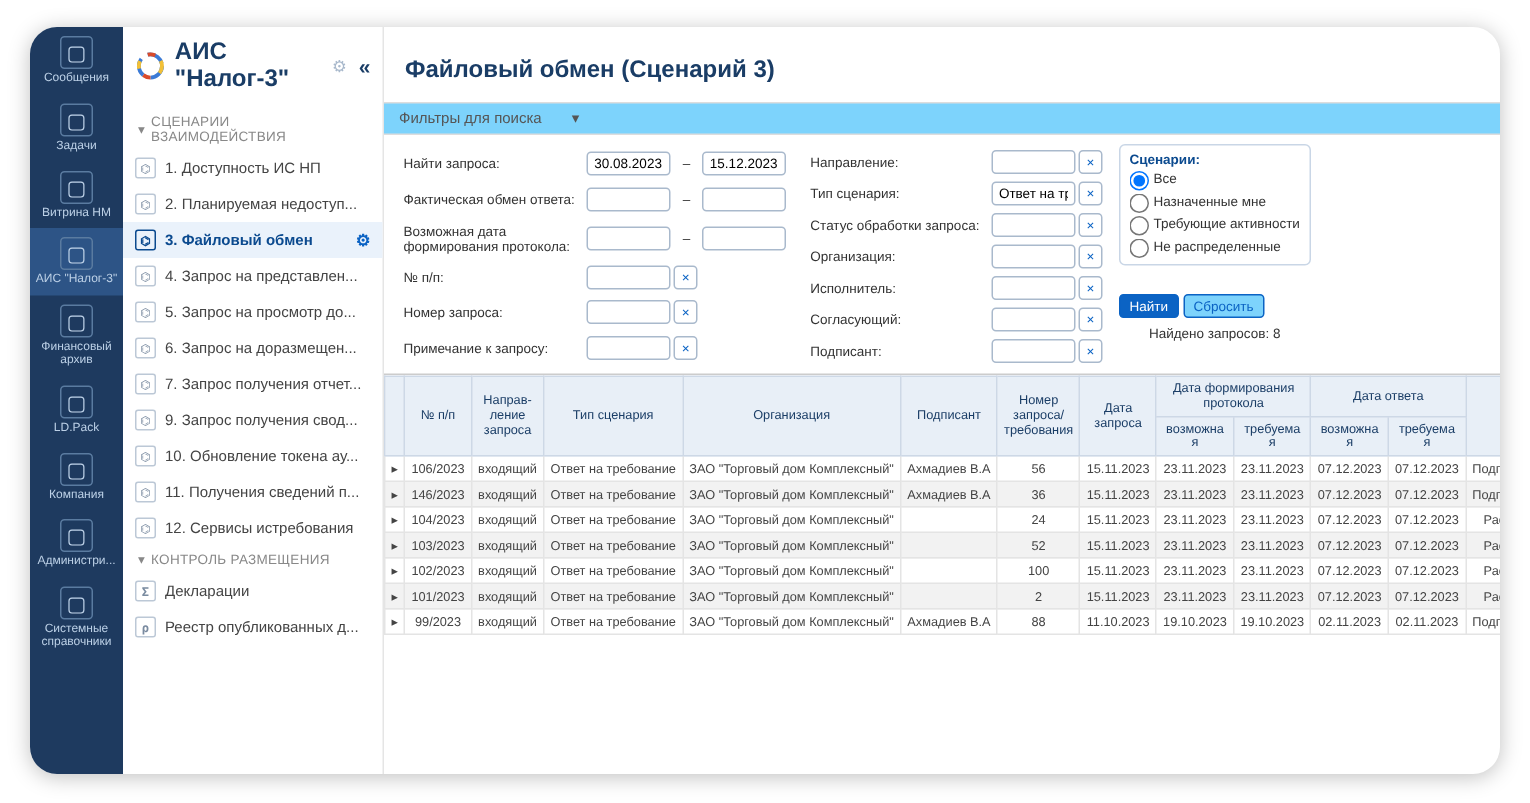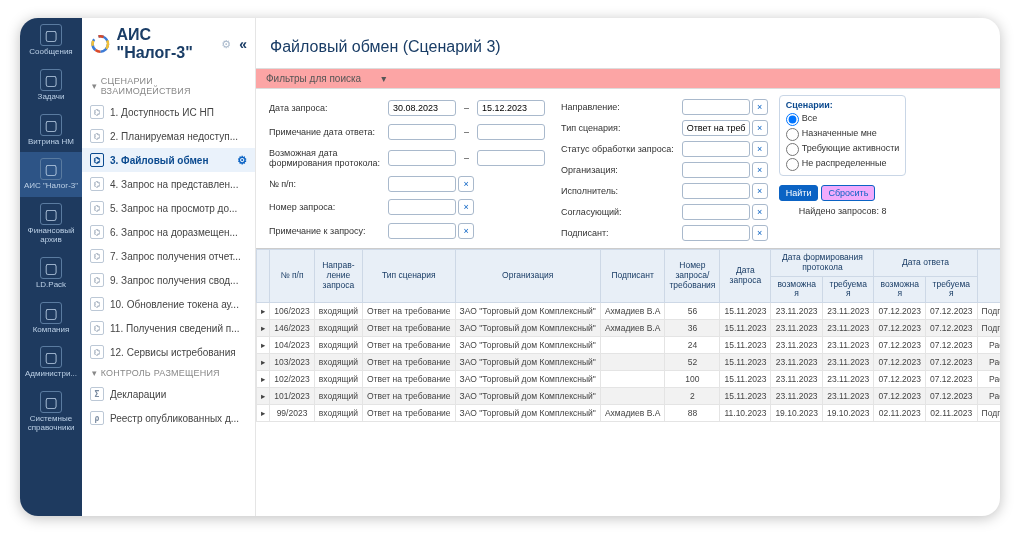--- a/index.html
+++ b/index.html
@@ -23,34 +23,34 @@
   .side-section{padding:4px 10px;font-size:9px;color:#888;text-transform:uppercase;letter-spacing:.2px;display:flex;align-items:center;gap:4px}
   .nav-item{display:flex;align-items:center;gap:6px;padding:5px 8px;font-size:10px;color:#444;cursor:pointer;white-space:nowrap;overflow:hidden;text-overflow:ellipsis}
   .nav-item.selected{background:#eaf2fb;color:#0b4a8f;font-weight:700}
   .nav-ico{width:14px;height:14px;border:1px solid #bcc8d6;border-radius:2px;flex-shrink:0;display:flex;align-items:center;justify-content:center;font-size:8px;color:#7a8ba0}
   .nav-item.selected .nav-ico{border-color:#0b4a8f;color:#0b4a8f}
   .nav-gear{margin-left:auto;color:#0b63c4;font-size:11px}
   .sig{font-family:monospace;font-weight:700}
 
   
   .main{flex:1;display:flex;flex-direction:column;overflow:hidden}
-  .page-title{font-size:16px;font-weight:400;color:#1a3d66;padding:20px 14px 12px}
-  .filter-hdr{background:#fca5a5;border-top:1px solid #ddd;border-bottom:1px solid #ddd;font-size:10px;color:#555;padding:4px 10px;display:flex;align-items:center;gap:20px}
+  .page-title{font-size:16px;font-weight:700;color:#1a3d66;padding:20px 14px 12px}
+  .filter-hdr{background:#7dd3fc;border-top:1px solid #ddd;border-bottom:1px solid #ddd;font-size:10px;color:#555;padding:4px 10px;display:flex;align-items:center;gap:20px}
   .filters{display:flex;padding:6px 8px 4px;gap:6px;font-size:9px;color:#333}
   .filters table td{padding:1.5px 3px;vertical-align:middle;white-space:nowrap}
-  .filters input[type=text]{height:16px;border:1px solid #a9b9cc;border-radius:3px;font-size:9px;padding:0 4px;width:68px}
+  .filters input[type=text]{height:16px;border:1px solid #a9b9cc;border-radius:3px;font-size:9px;padding:0 4px;width:56px}
   .filters .wide{width:140px}
   .clearbtn{width:16px;height:16px;border:1px solid #a9b9cc;border-radius:3px;color:#0b63c4;font-size:9px;line-height:14px;text-align:center;cursor:pointer;display:inline-block;margin-left:2px}
   .scen-box{border:1px solid #c9d6e6;border-radius:4px;padding:4px 6px;font-size:9px;display:flex;flex-direction:column;gap:2px}
   .scen-box label{display:flex;gap:3px;white-space:nowrap}
   .scen-title{color:#0b4a8f;font-weight:700;margin-bottom:1px}
-  .actions{display:flex;gap:3px;margin-top:6px}
+  .actions{display:flex;gap:3px;margin-top:16px}
   .btn{font-size:9px;padding:2px 6px;border-radius:3px;border:1px solid #0b63c4;cursor:pointer}
   .btn-primary{background:#0b63c4;color:#fff}
-  .btn-secondary{background:#f0abfc;color:#0b63c4}
+  .btn-secondary{background:#7dd3fc;color:#0b63c4}
   .found{font-size:9px;color:#333;margin-top:2px;text-align:center}
 
   
   .table-wrap{overflow:auto;font-size:9px;border-top:1px solid #ccc}
   table.grid{border-collapse:collapse;width:100%}
   .grid th{background:#e8eff7;color:#1a3d66;font-weight:400;font-size:8.5px;padding:3px 4px;border:1px solid #cdd8e6;text-align:center;line-height:1.15}
   .grid td{border:1px solid #e4e4e4;padding:3px 4px;font-size:8.5px;color:#444;text-align:center;white-space:nowrap}
   .grid tr.alt td{background:#f2f2f2}
   .expander{color:#888;font-size:9px}
   .grid td.org{text-align:left}
@@ -182,27 +182,27 @@
     <div class="filter-hdr">
       <span>Фильтры для поиска</span>
       <span>▾</span>
     </div>
 
     <div class="filters">
 
       <table>
         <tbody>
             <tr>
-              <td>Дата запроса:</td>
+              <td>Найти запроса:</td>
             <td><input type="text" value="30.08.2023" style=""></td>
             <td>–</td>
             <td><input type="text" value="15.12.2023" style=""></td>
             </tr>
         <tr>
-              <td>Примечание дата ответа:</td>
+              <td>Фактическая обмен ответа:</td>
             <td><input type="text" style=""></td>
               <td>–</td>
             <td><input type="text" style=""></td>
             </tr>
         <tr>
               <td style="white-space:pre-line">Возможная дата
 формирования протокола:</td>
             <td><input type="text" style=""></td>
               <td>–</td>
             <td><input type="text" style=""></td>

